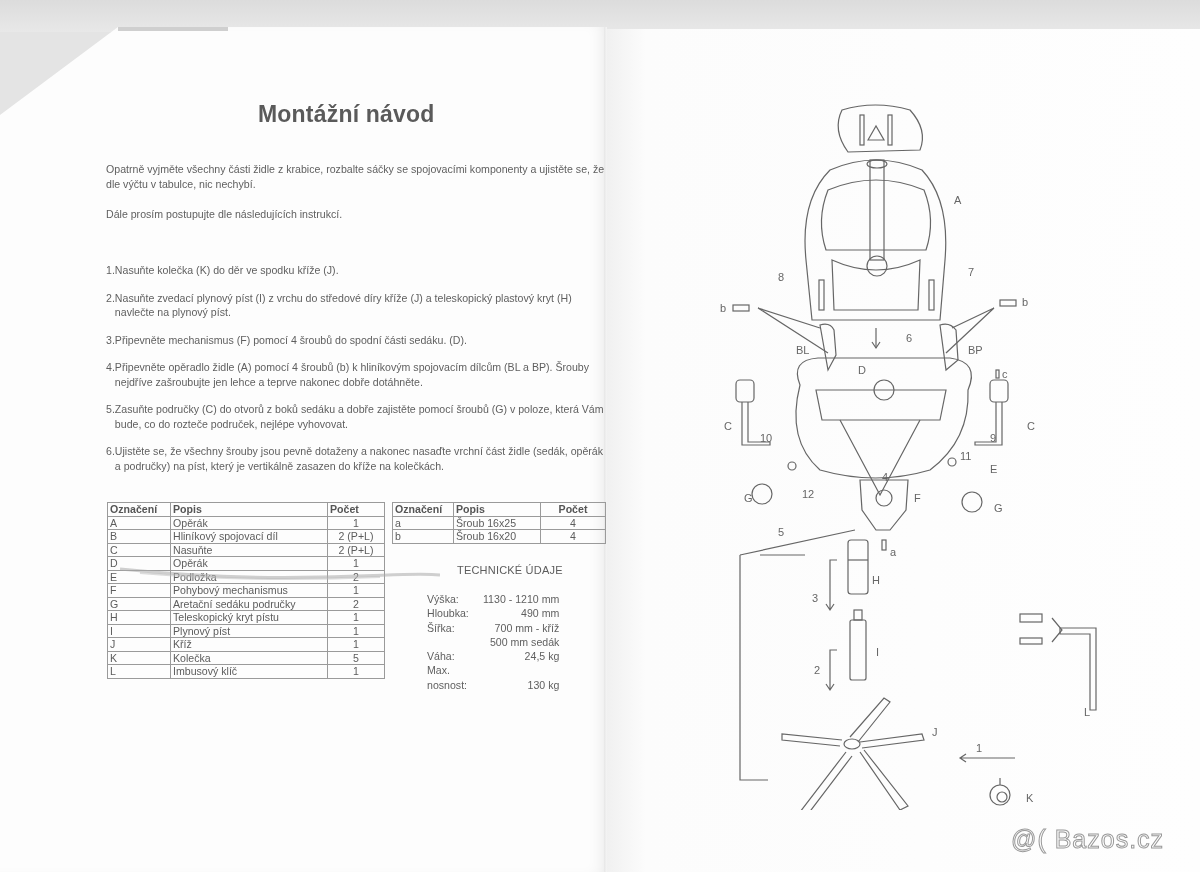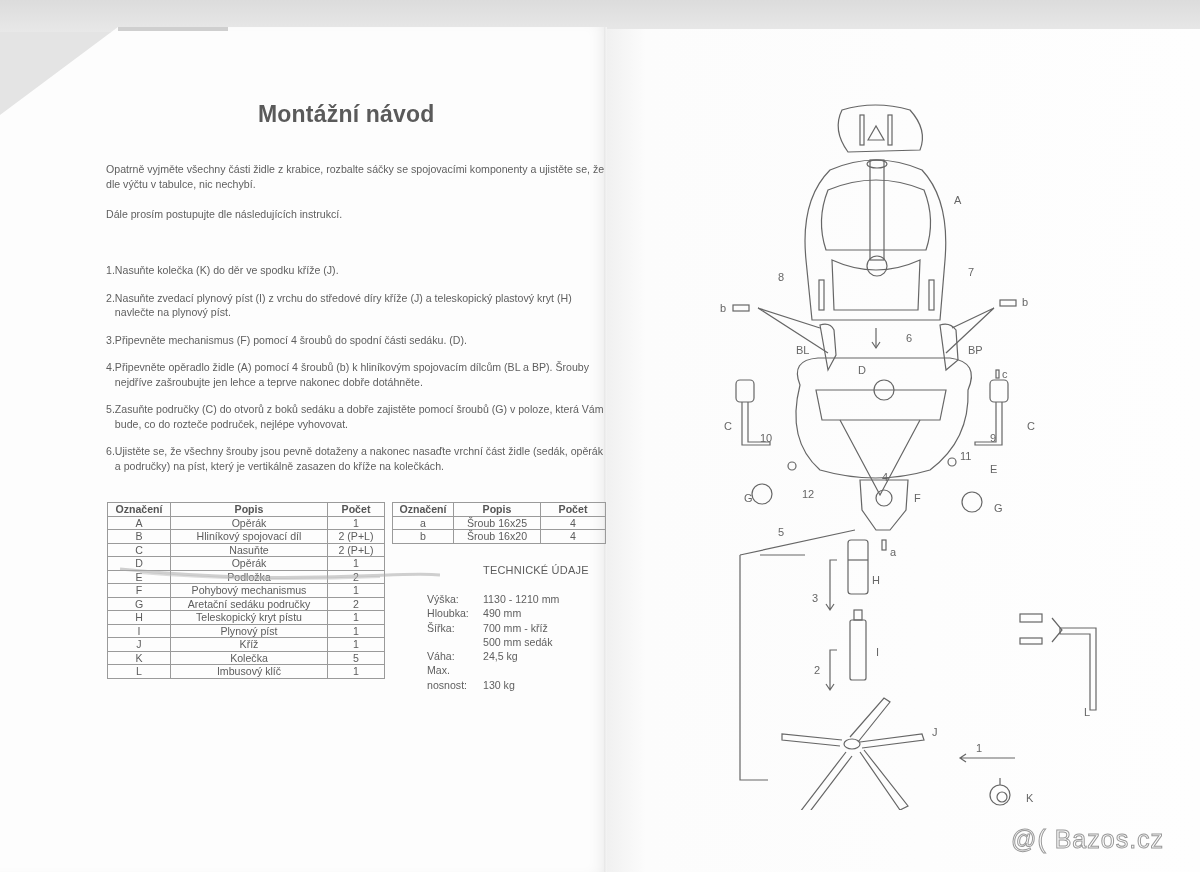--- a/index.html
+++ b/index.html
@@ -45,43 +45,43 @@
   .steps { left: 106px; top: 239px; width: 500px; }
   .step { margin: 0 0 13px 0; display: flex; }
   .step .num { flex: 0 0 auto; }
   .step .body { flex: 1; }
   table.parts {
     position: absolute; border-collapse: collapse;
     font-size: 10.6px; color: #5c5c5c;
   }
   table.parts td, table.parts th {
     border: 1px solid #9a9a9a; padding: 0 2px; height: 12.5px; line-height: 12.5px;
-    text-align: center; font-weight: normal; white-space: nowrap;
+    text-align: left; font-weight: normal; white-space: nowrap;
   }
   table.parts th { font-weight: bold; color: #555; }
   .tbl-main { left: 107px; top: 502px; }
   .tbl-main .c1 { width: 58px; }
   .tbl-main .c2 { width: 152px; }
   .tbl-main .c3 { width: 52px; }
   .tbl-screws { left: 392px; top: 502px; }
   .tbl-screws .c1 { width: 56px; }
   .tbl-screws .c2 { width: 82px; }
   .tbl-screws .c3 { width: 60px; }
   .center { text-align: center !important; }
   .scribble {
     position: absolute; left: 120px; top: 565px; width: 320px; height: 20px;
     pointer-events: none;
   }
   .tech-title {
-    position: absolute; left: 457px; top: 564px; font-size: 11px; color: #5c5c5c; letter-spacing: 0.2px; margin-left: 26px;
+    position: absolute; left: 457px; top: 564px; font-size: 11px; color: #5c5c5c; letter-spacing: 0.2px;
   }
   .tech {
     position: absolute; left: 427px; top: 592px; font-size: 10.6px; color: #5f5f5f; line-height: 14.3px;
   }
-  .tech .row { display: flex; }
+  .tech .row { display: flex; justify-content: space-between; }
   .tech .k { width: 56px; }
   .diagram { position: absolute; left: 700px; top: 90px; width: 400px; height: 720px; }
   .diagram svg { width: 100%; height: 100%; }
   .lbl { font-family: "Liberation Sans", sans-serif; font-size: 11px; fill: #666; }
   .watermark {
     position: absolute; left: 1003px; top: 825px;
     font-size: 25px; color: transparent;
     -webkit-text-stroke: 1px #999;
     letter-spacing: 1px;
     margin-left: 8px;

